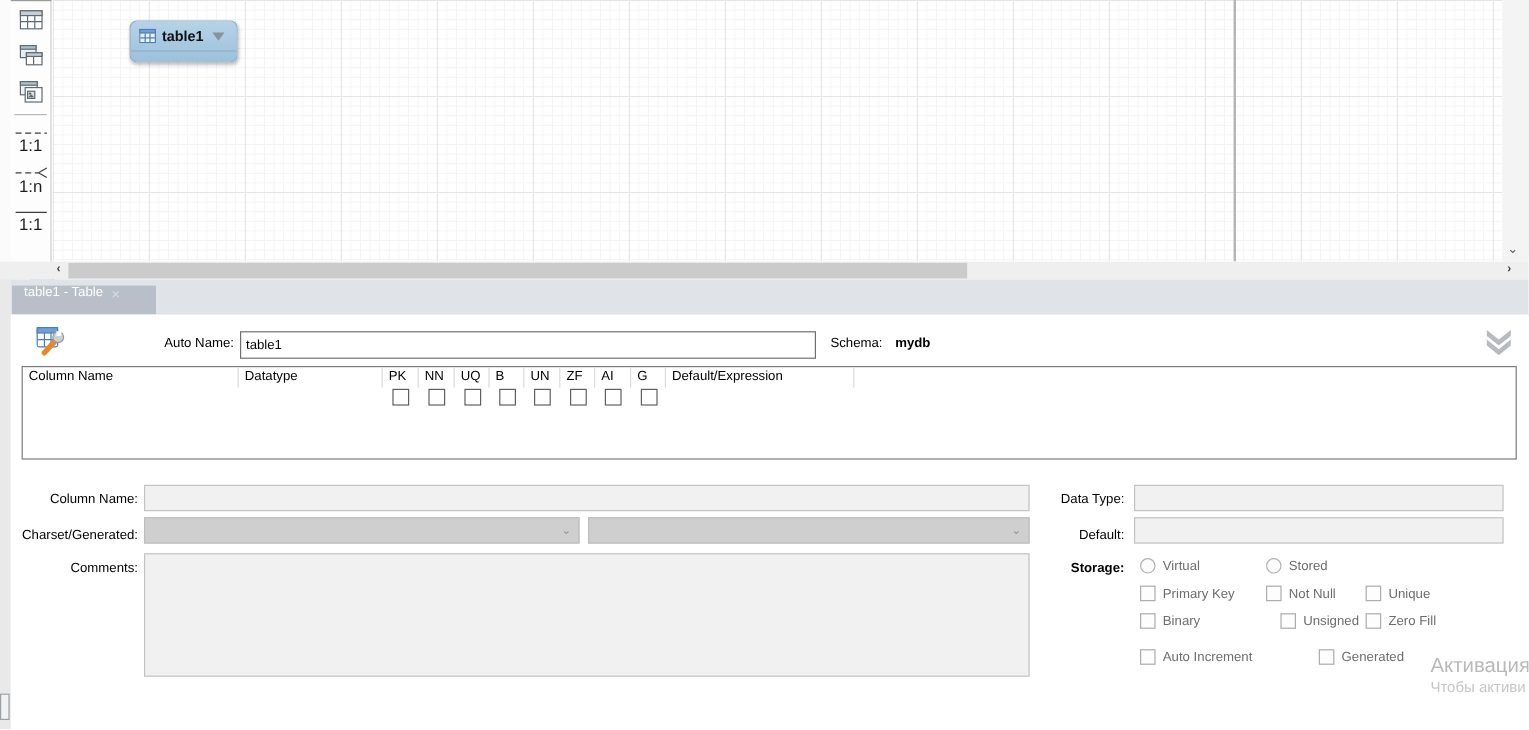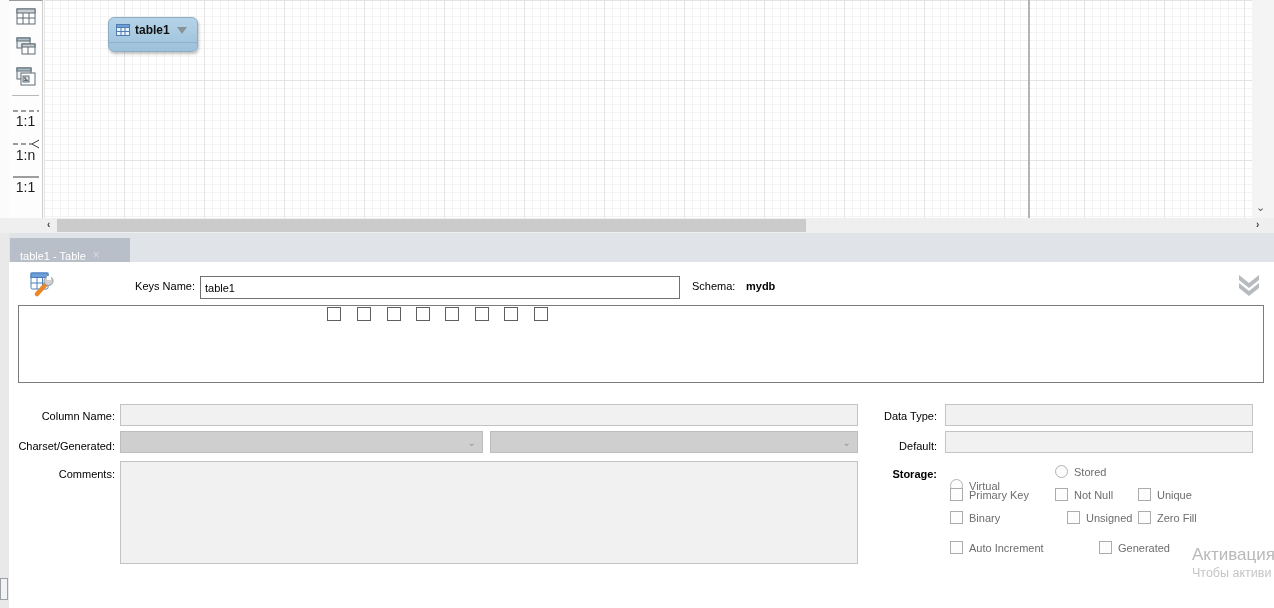--- a/index.html
+++ b/index.html
@@ -41,21 +41,21 @@
   .v-scroll .chev{position:absolute;left:4px;bottom:4px;color:#5a5a5a;font-size:11px;}
   .h-scroll{position:absolute;left:0;top:218px;width:1274px;height:15px;background:#efefef;}
   .h-scroll .left-chev{position:absolute;left:47px;top:1px;color:#3f3f3f;font-size:10px;font-weight:bold;}
   .h-scroll .right-chev{position:absolute;left:1256px;top:1px;color:#3f3f3f;font-size:10px;font-weight:bold;}
   .h-thumb{position:absolute;left:57px;top:1px;width:749px;height:13px;background:#cbcbcb;}
 
   
   .etab-bar{position:absolute;left:0;top:233px;width:1274px;height:29px;background:#e0e3e7;
        border-bottom:1px solid #c3c8d0;}
   .etab{position:absolute;left:10px;top:5px;height:24px;min-width:100px;background:#b9bfc9;
-       color:#fff;display:flex;align-items:flex-end;gap:7px;padding:0 10px;font-size:11px;}
+       color:#fff;display:flex;align-items:flex-start;gap:7px;padding:0 10px;font-size:11px;}
   .etab .x{color:#d9dce1;font-size:12px;}
 
   
   .editor{position:absolute;left:9px;top:262px;width:1265px;height:316px;background:#fff;}
   .left-sliver{position:absolute;left:0;top:233px;width:9px;height:375px;background:#e9e9e9;}
   .splitter-box{position:absolute;left:0;top:578px;width:8px;height:22px;background:#f2f2f2;border:1px solid #9aa0a6;box-sizing:border-box;}
 
   .abs{position:absolute;}
   .lbl{font-size:11px;color:#000;}
   .lbl-r{text-align:right;}
@@ -207,31 +207,45 @@
       <rect x="3" y="3" width="17" height="16" rx="1.5" fill="#fff" stroke="#4a7ebb"></rect>
       <rect x="3" y="3" width="17" height="4.5" fill="#6f9fd8" stroke="#4a7ebb"></rect>
       <line x1="9" y1="7.5" x2="9" y2="19" stroke="#4a7ebb"></line>
       <line x1="14.5" y1="7.5" x2="14.5" y2="19" stroke="#4a7ebb"></line>
       <line x1="3" y1="13" x2="20" y2="13" stroke="#4a7ebb"></line>
       <line x1="9" y1="24" x2="19" y2="13" stroke="#e8872a" stroke-width="4.5" stroke-linecap="round"></line>
       <circle cx="20.5" cy="11" r="4.5" fill="#cfcfcf" stroke="#9a9a9a"></circle>
       <rect x="19" y="6" width="4" height="4" fill="#fff"></rect>
     </svg>
 
-    <div class="abs lbl lbl-r" style="left:60px;top:18px;width:126px;">Keys Name:</div>
+    <div class="abs lbl lbl-r" style="left:60px;top:18px;width:126px;">Auto Name:</div>
     <input class="tn-input" type="text" value="table1" style="">
     <div class="abs lbl" style="left:683px;top:18px;">Schema:</div>
     <div class="abs lbl schema-val" style="left:737px;top:18px;">mydb</div>
 
     <svg class="collapse-chev" width="26" height="22" viewBox="0 0 26 22">
       <path d="M3 1 L13 9 L23 1 L23 6 L13 14 L3 6 Z" fill="#b7bbc0"></path>
       <path d="M3 9 L13 17 L23 9 L23 14 L13 22 L3 14 Z" fill="#b7bbc0"></path>
     </svg>
 
     <div class="colgrid">
+      <div class="grid-row">
+        <div class="gcell c0">Column Name</div>
+        <div class="gcell c1">Datatype</div>
+        <div class="gcell c2">PK</div>
+        <div class="gcell c3">NN</div>
+        <div class="gcell c4">UQ</div>
+        <div class="gcell c5">B</div>
+        <div class="gcell c6">UN</div>
+        <div class="gcell c7">ZF</div>
+        <div class="gcell c8">AI</div>
+        <div class="gcell c9">G</div>
+        <div class="gcell c10">Default/Expression</div>
+        <div class="gcell c11 nb"></div>
+      </div>
       <div class="grid-row gchk-row">
         <div class="gcell c0"></div>
           <div class="gcell c1"></div>
         <div class="gcell c2">
             <div class="gchk"></div>
           </div>
         <div class="gcell c3">
             <div class="gchk"></div>
           </div>
         <div class="gcell c4">
@@ -272,21 +286,21 @@
     <div class="dis-input" style="left:111px;top:199px;width:738px;height:103px;"></div>
 
     <div class="abs lbl lbl-r" style="left:820px;top:148px;width:108px;">Data Type:</div>
     <div class="dis-input" style="left:936px;top:142px;width:308px;height:22px;"></div>
 
     <div class="abs lbl lbl-r" style="left:820px;top:178px;width:108px;">Default:</div>
     <div class="dis-input" style="left:936px;top:169px;width:308px;height:22px;"></div>
 
     <div class="abs lbl lbl-r" style="left:820px;top:206px;width:108px;font-weight:bold;">Storage:</div>
 
-    <div class="flag" style="left:941px;top:217px;">
+    <div class="flag" style="left:941px;top:203px;">
       <span class="radio"></span>
       <span>Virtual</span>
     </div>
     <div class="flag" style="left:1046px;top:203px;text-align:right;">
       <span class="radio"></span>
       <span>Stored</span>
     </div>
 
     <div class="flag" style="left:941px;top:226px;">
       <span class="chk"></span>

